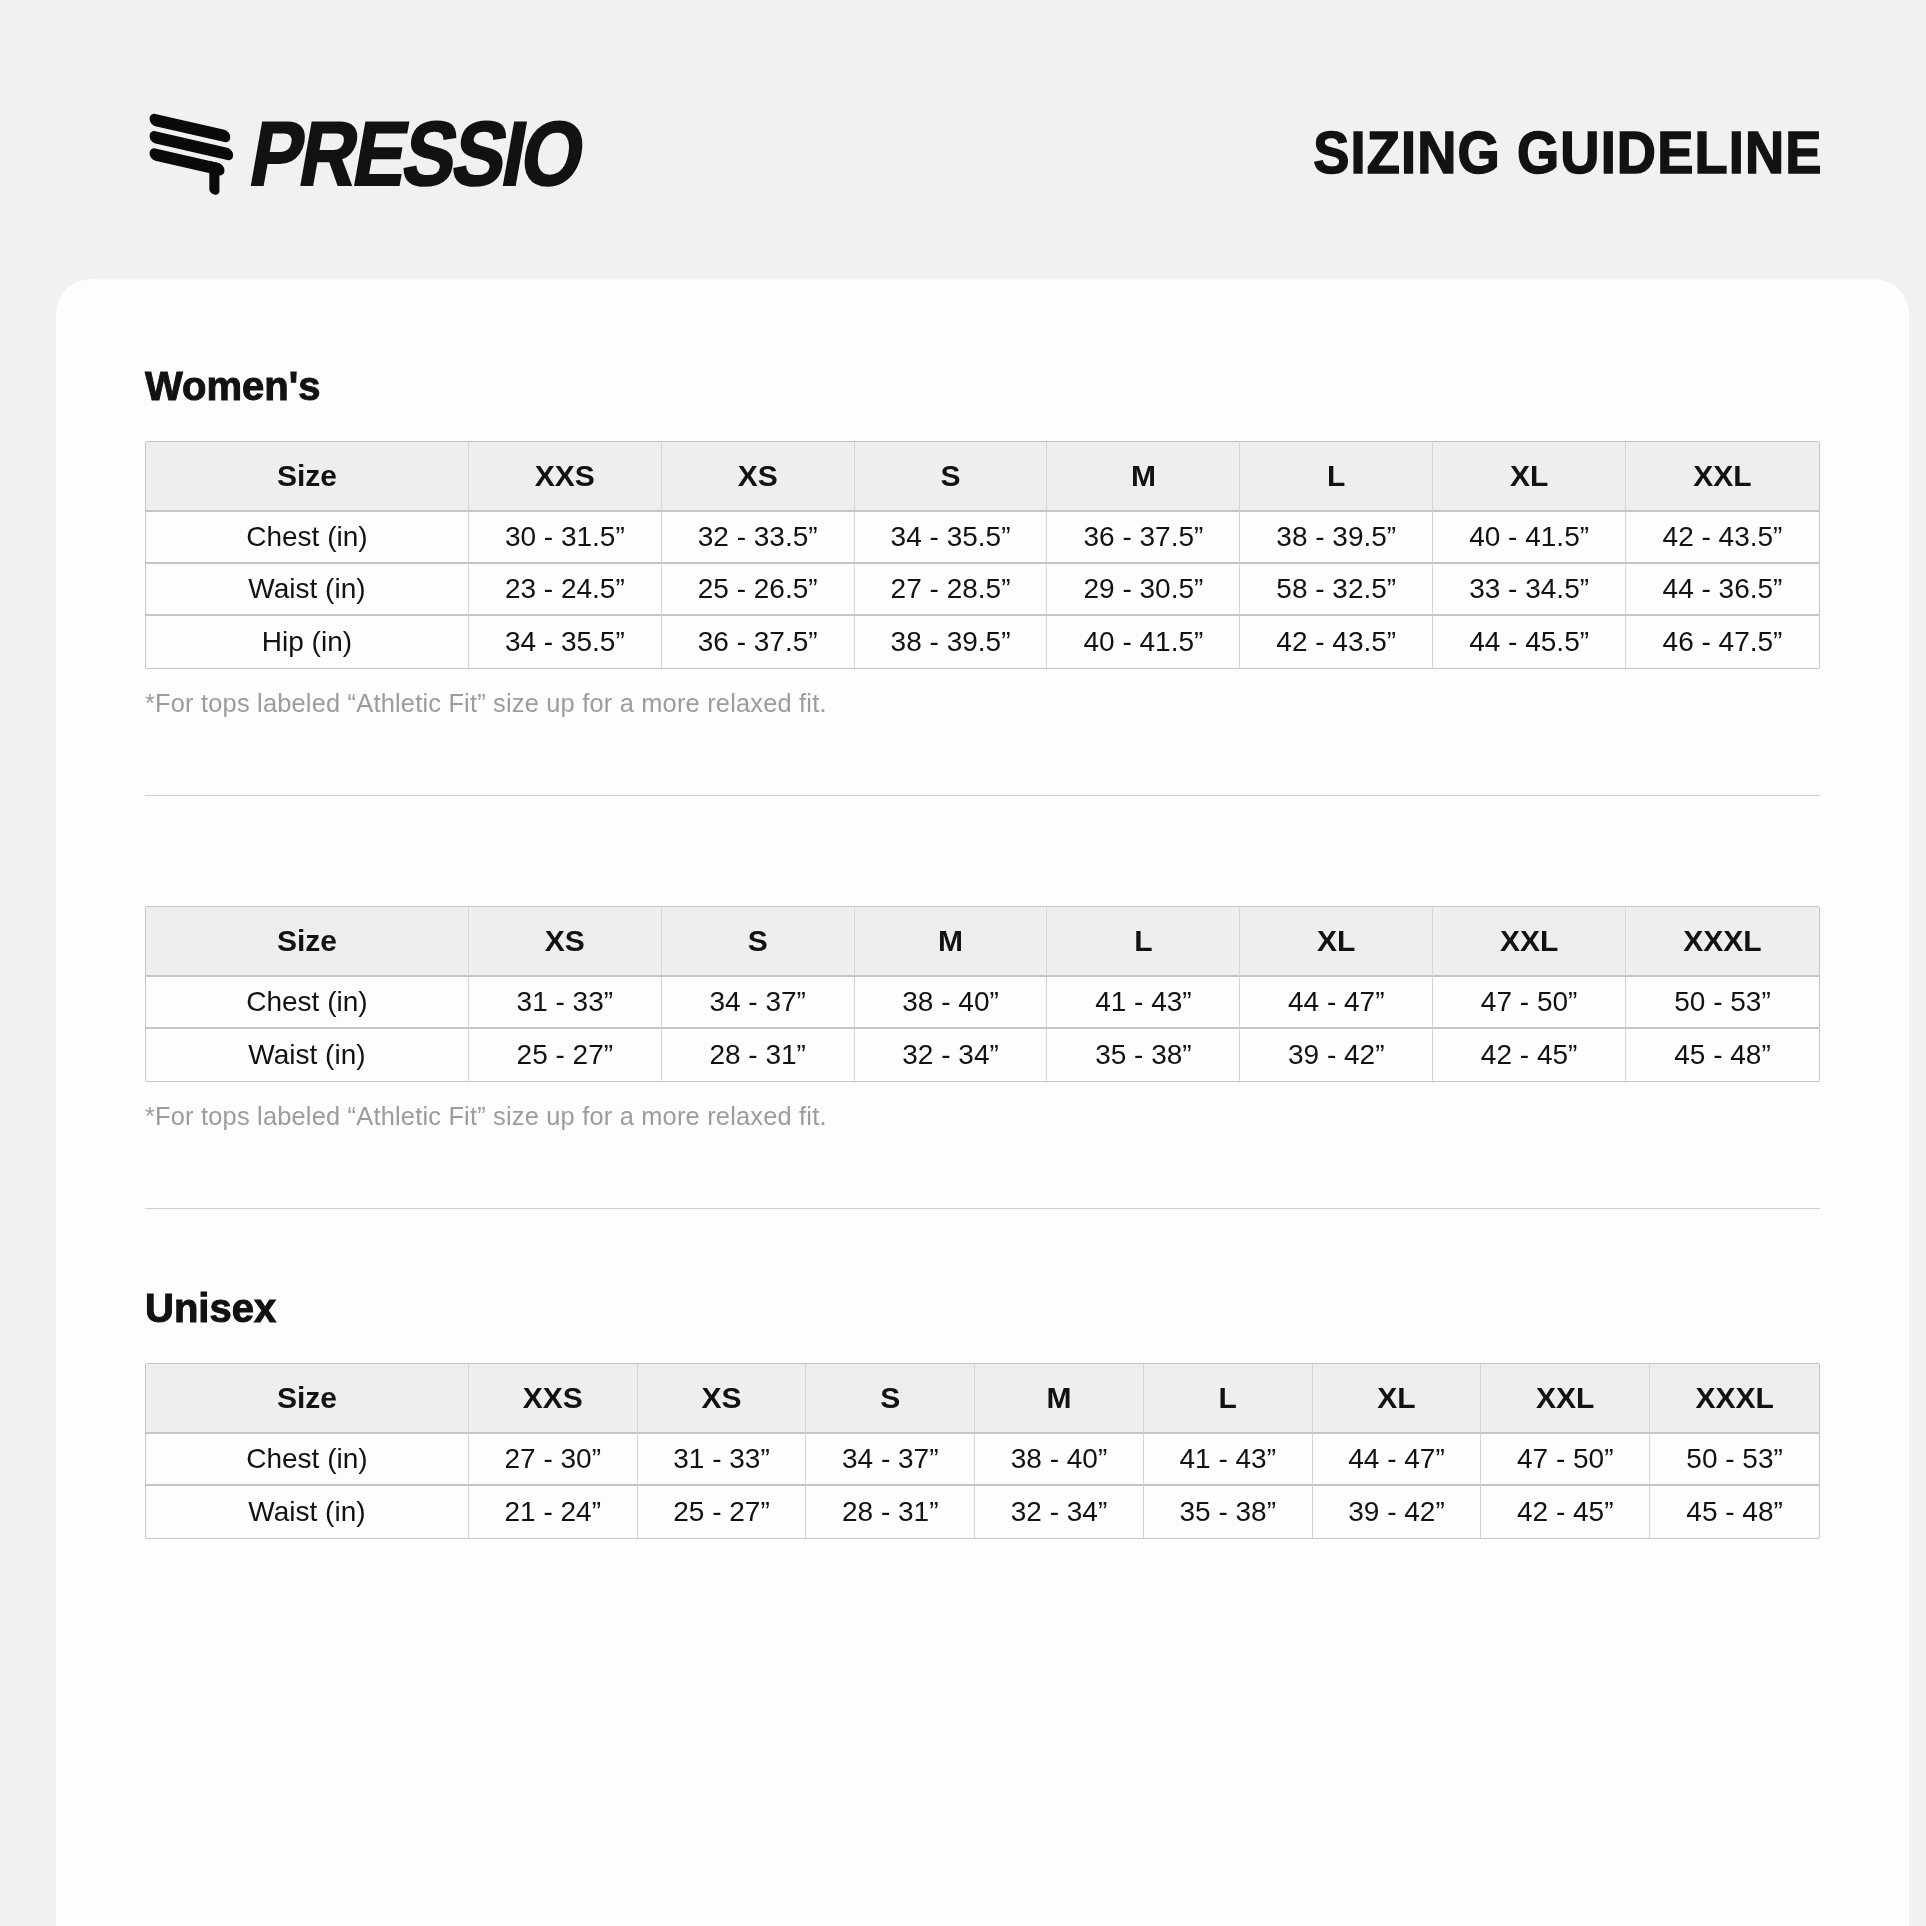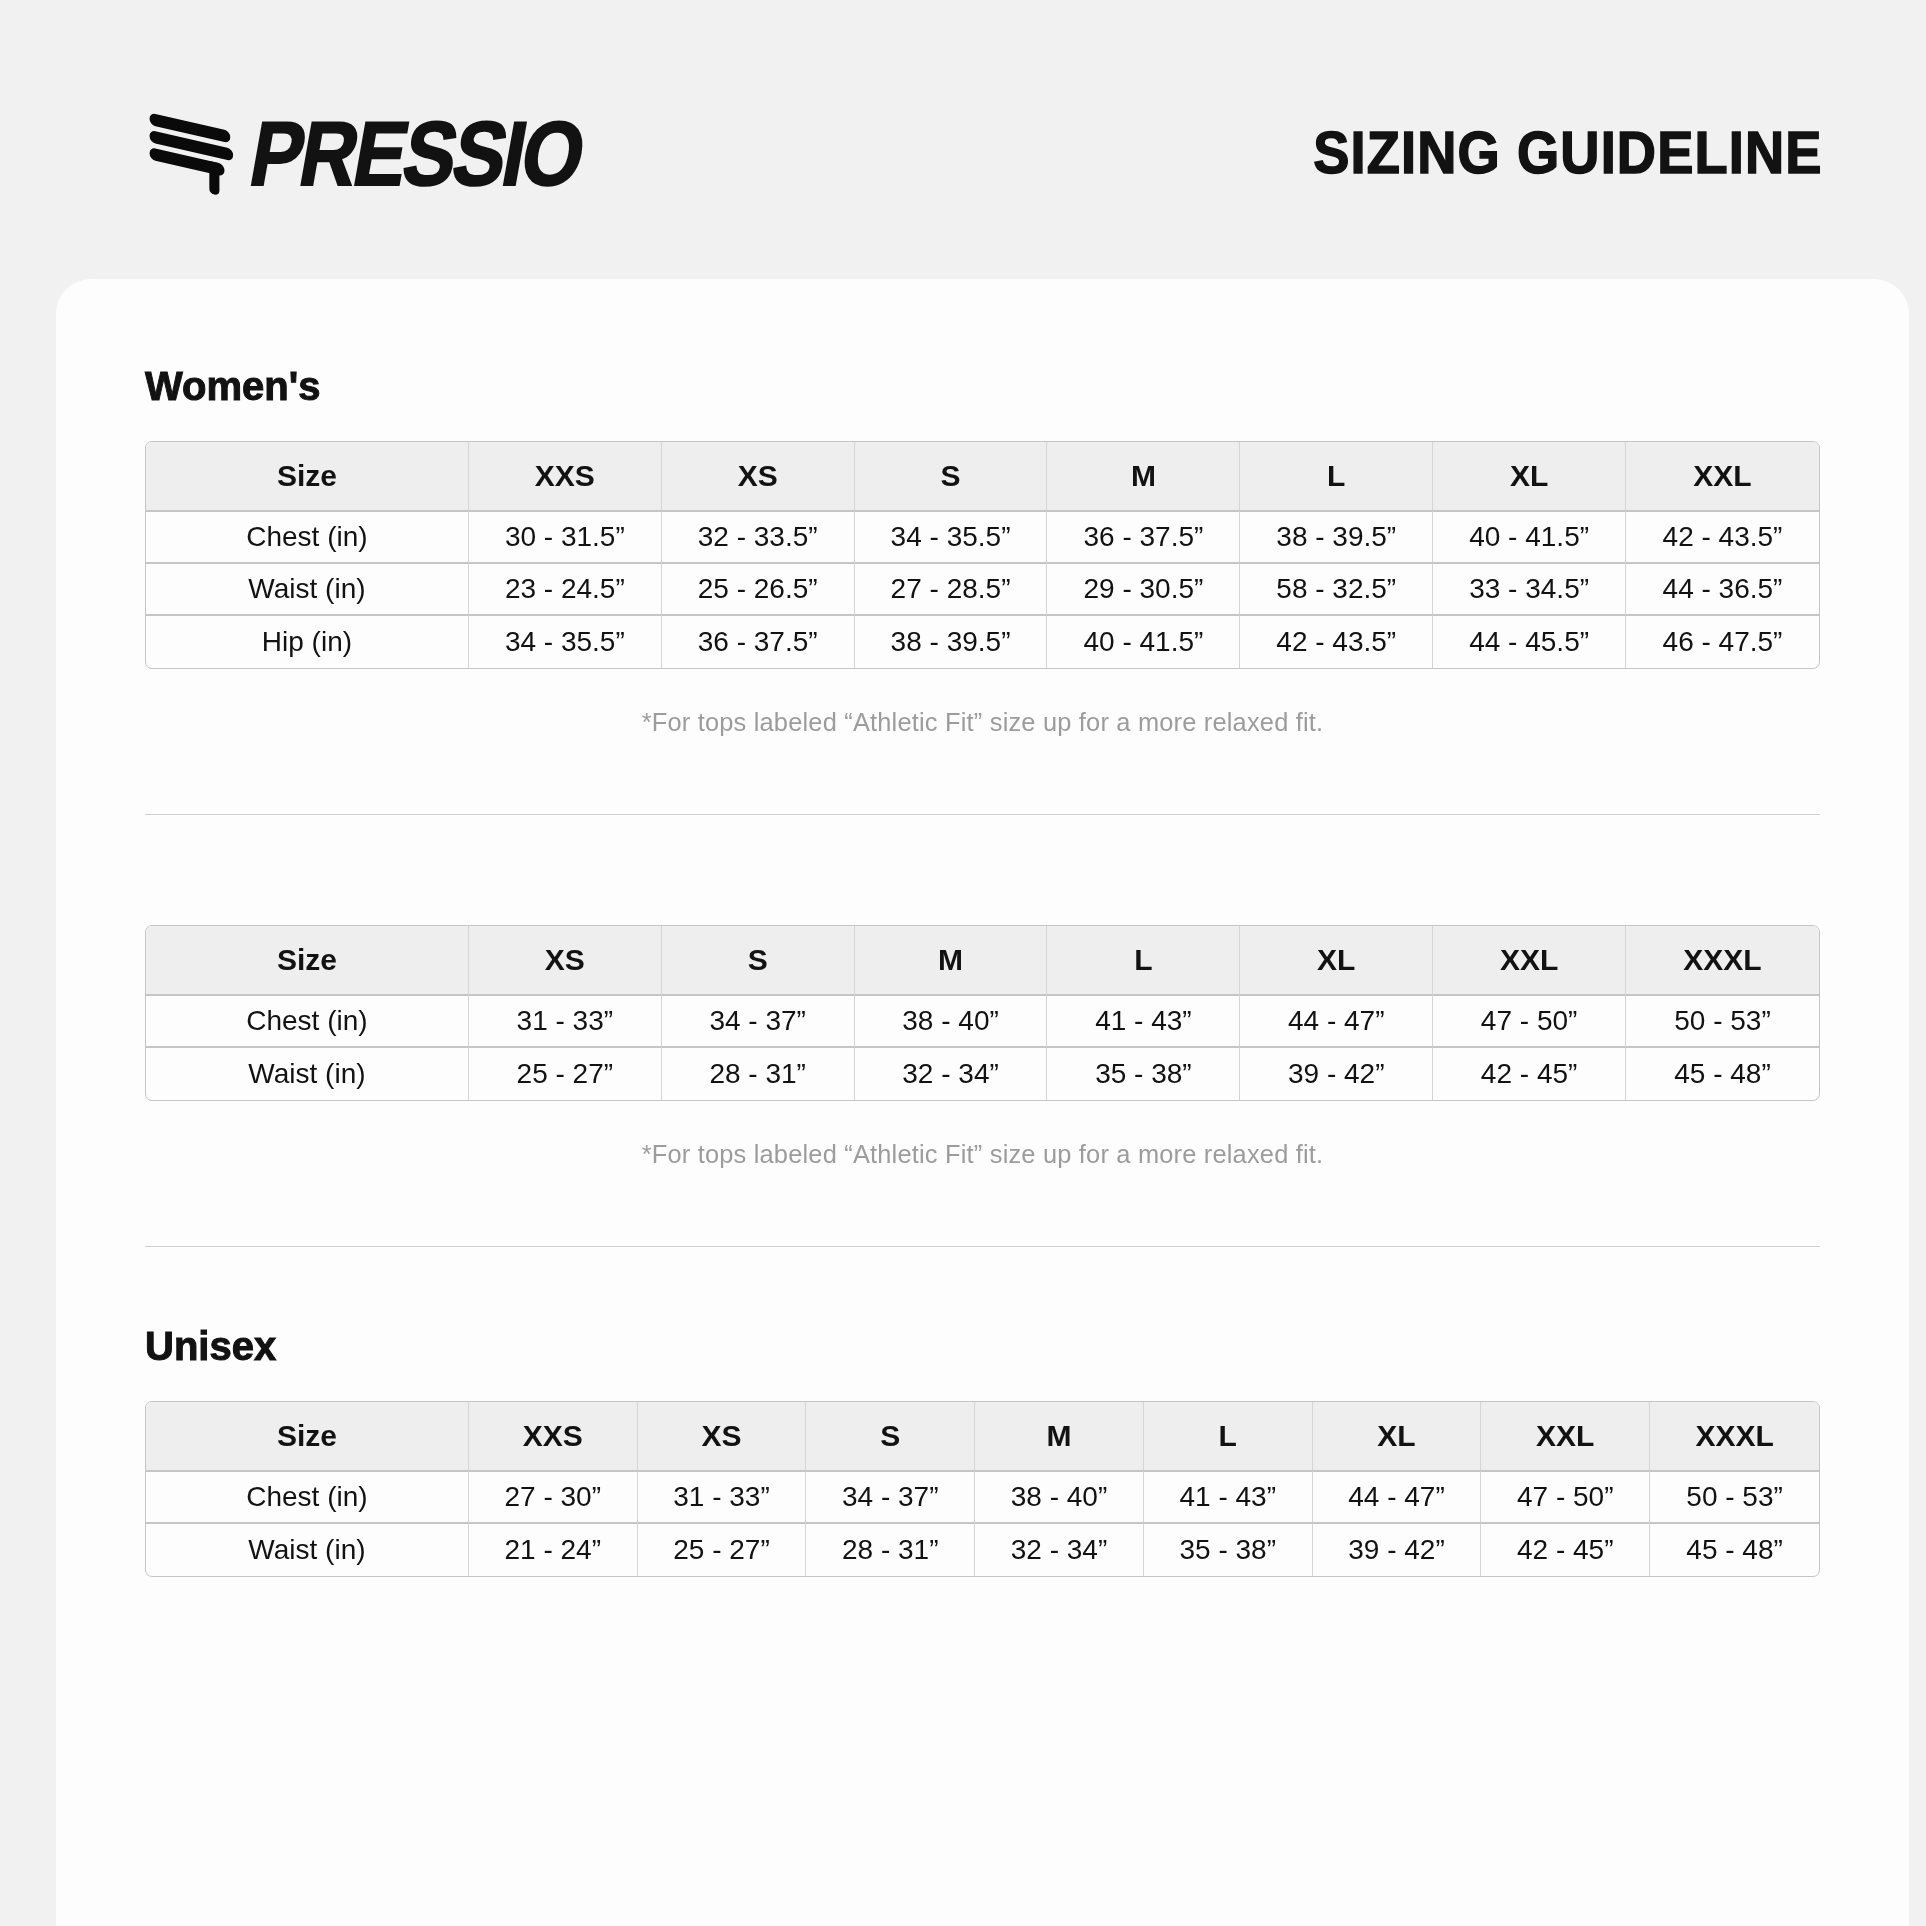--- a/index.html
+++ b/index.html
@@ -58,42 +58,41 @@
   .section-heading{
     font-size:40px;font-weight:700;line-height:1.1;
     -webkit-text-stroke:1px currentColor;
     letter-spacing:0px;
   }
   .size-table{
     margin-top:33px;
     width:100%;table-layout:fixed;
     border-collapse:separate;border-spacing:0;
     border:1.5px solid var(--border);
-    border-radius:7px;overflow:hidden;
+    border-radius:2px;overflow:hidden;
     background:var(--card-bg);
   }
   .size-table th,.size-table td{
     text-align:center;vertical-align:middle;
     border-right:1.5px solid var(--border-light);
     border-bottom:2.7px solid var(--border);
     font-size:28px;
   }
   .size-table th{
     height:70px;background:var(--header-row-bg);
     font-weight:700;font-size:30px;
   }
   .size-table td{height:52px;}
   .size-table th:last-child,.size-table td:last-child{border-right:none;}
   .size-table tbody tr:last-child td{border-bottom:none;margin-top:48px;}
 
   .footnote{
-    margin-top:39px;
+    margin-top:20px;
     font-size:25.4px;color:var(--footnote);
     letter-spacing:0.2px;
-    text-align:center;
   }
   hr.section-divider{
     border:none;border-top:1.9px solid var(--divider);
     margin:77px 0 77px 0;
   }
 </style>
 </head>
 <body>
 
 <div class="page">

